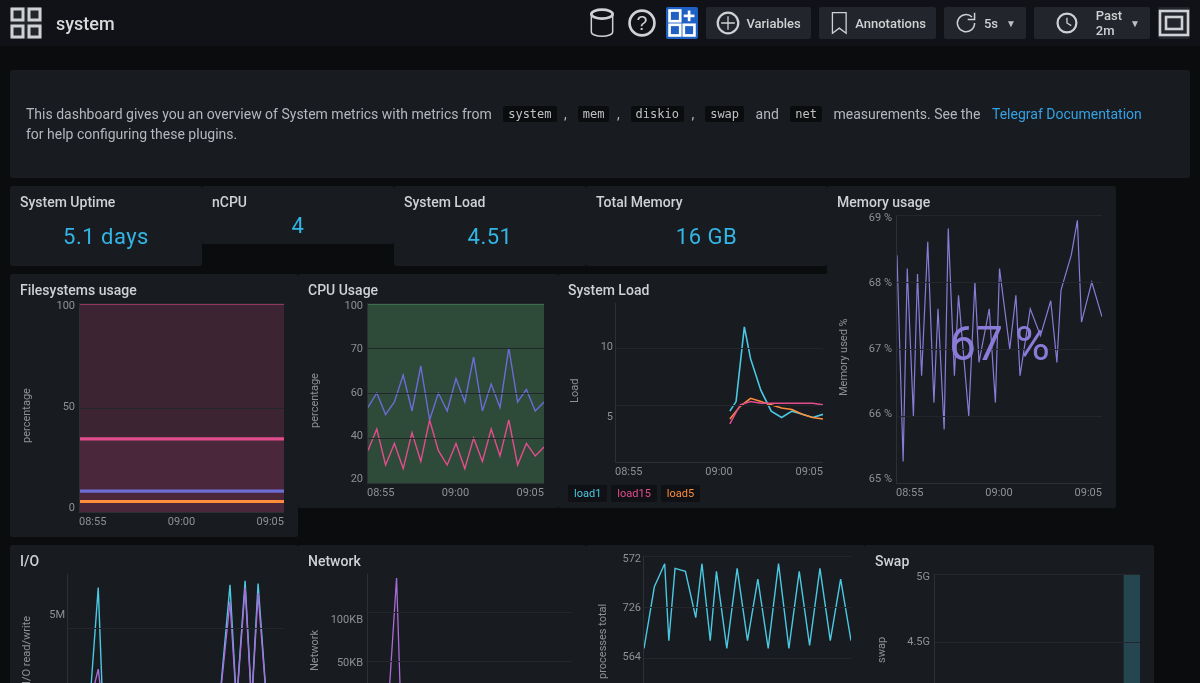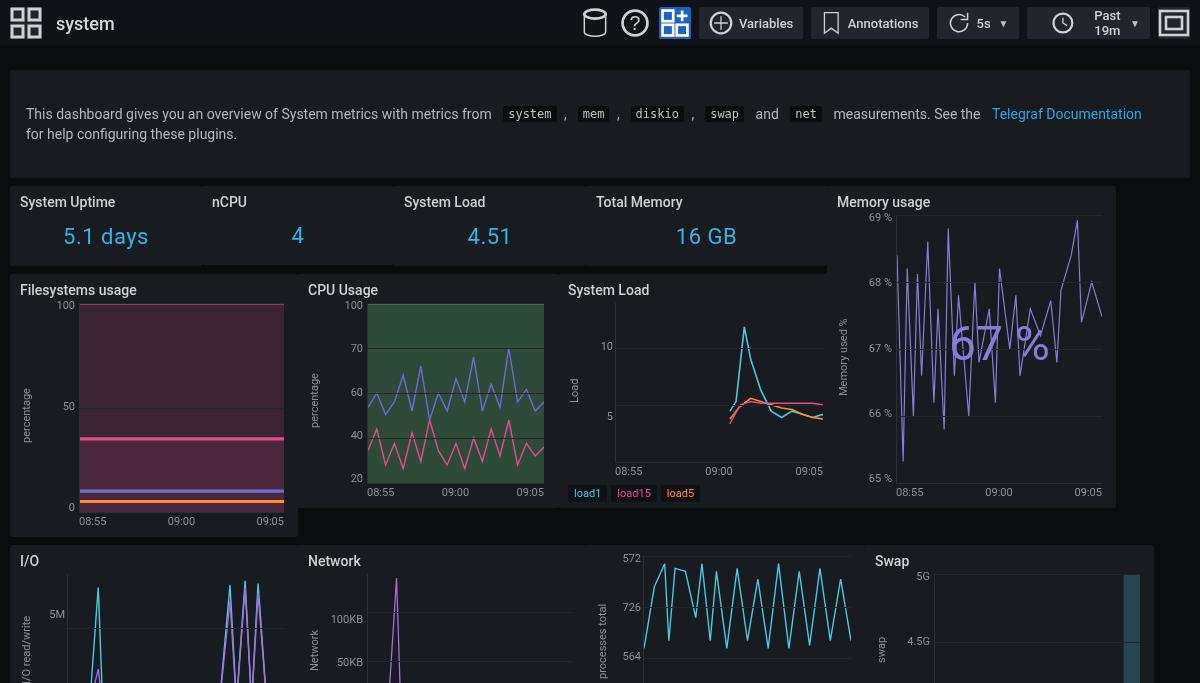--- a/index.html
+++ b/index.html
@@ -187,21 +187,21 @@
         <path d="M12 1 L12 5 L8 5" fill="none" stroke="#cfd1d4" stroke-width="1.5"></path>
       </svg>
     <span>5s</span>
     <span class="chev">▼</span>
   </div>
   <div class="tbbtn">
     <svg width="14" height="14" viewBox="0 0 14 14">
         <circle cx="7" cy="7" r="5.5" fill="none" stroke="#cfd1d4" stroke-width="1.3"></circle>
         <path d="M7 4 V7 L9.5 8.5" fill="none" stroke="#cfd1d4" stroke-width="1.3"></path>
       </svg>
-    <span>Past 19m</span>
+    <span>Past 2m</span>
     <span class="chev">▼</span>
   </div>
   <div class="tbbtn icon-only" style="background:#22252b">
     <svg width="16" height="14" viewBox="0 0 16 14">
         <rect x="1" y="1" width="14" height="12" fill="none" stroke="#cfd1d4" stroke-width="1.3"></rect>
         <rect x="4" y="4" width="8" height="6" fill="none" stroke="#cfd1d4" stroke-width="1.3"></rect>
       </svg>
   </div>
 </div>
 
@@ -216,21 +216,21 @@
   &nbsp;<span>measurements. See the</span>
   &nbsp;<a href="#">Telegraf Documentation</a>
   &nbsp;<span>for help configuring these plugins.</span>
 </div>
 
 <div class="row">
   <div class="panel" style="width:192px;height:80px">
     <div class="panel-title">System Uptime</div>
     <div class="singlestat">5.1 days</div>
   </div>
-  <div class="panel" style="width:192px;height:79px">
+  <div class="panel" style="width:192px;height:58px">
     <div class="panel-title">nCPU</div>
     <div class="singlestat">4</div>
   </div>
   <div class="panel" style="width:192px;height:80px">
     <div class="panel-title">System Load</div>
     <div class="singlestat">4.51</div>
   </div>
   <div class="panel" style="width:241px;height:80px">
     <div class="panel-title">Total Memory</div>
     <div class="singlestat">16 GB</div>

